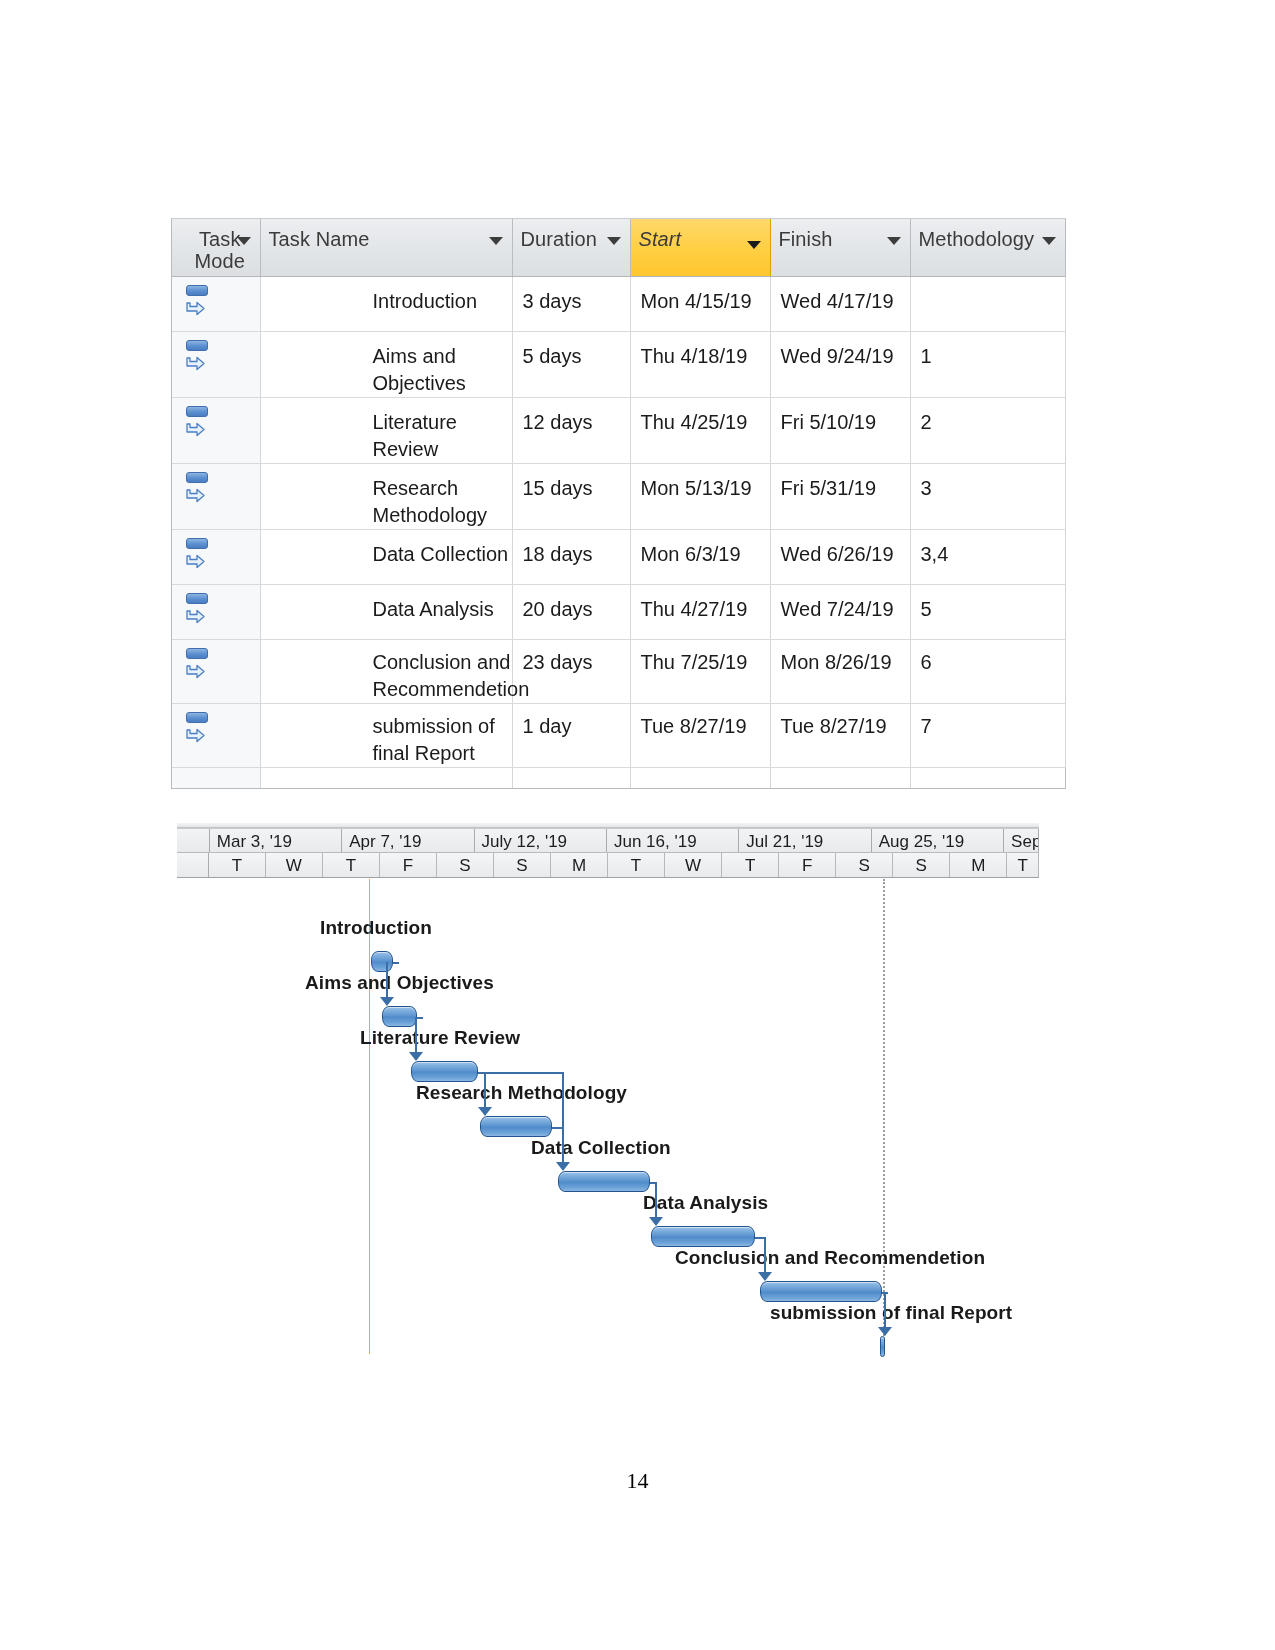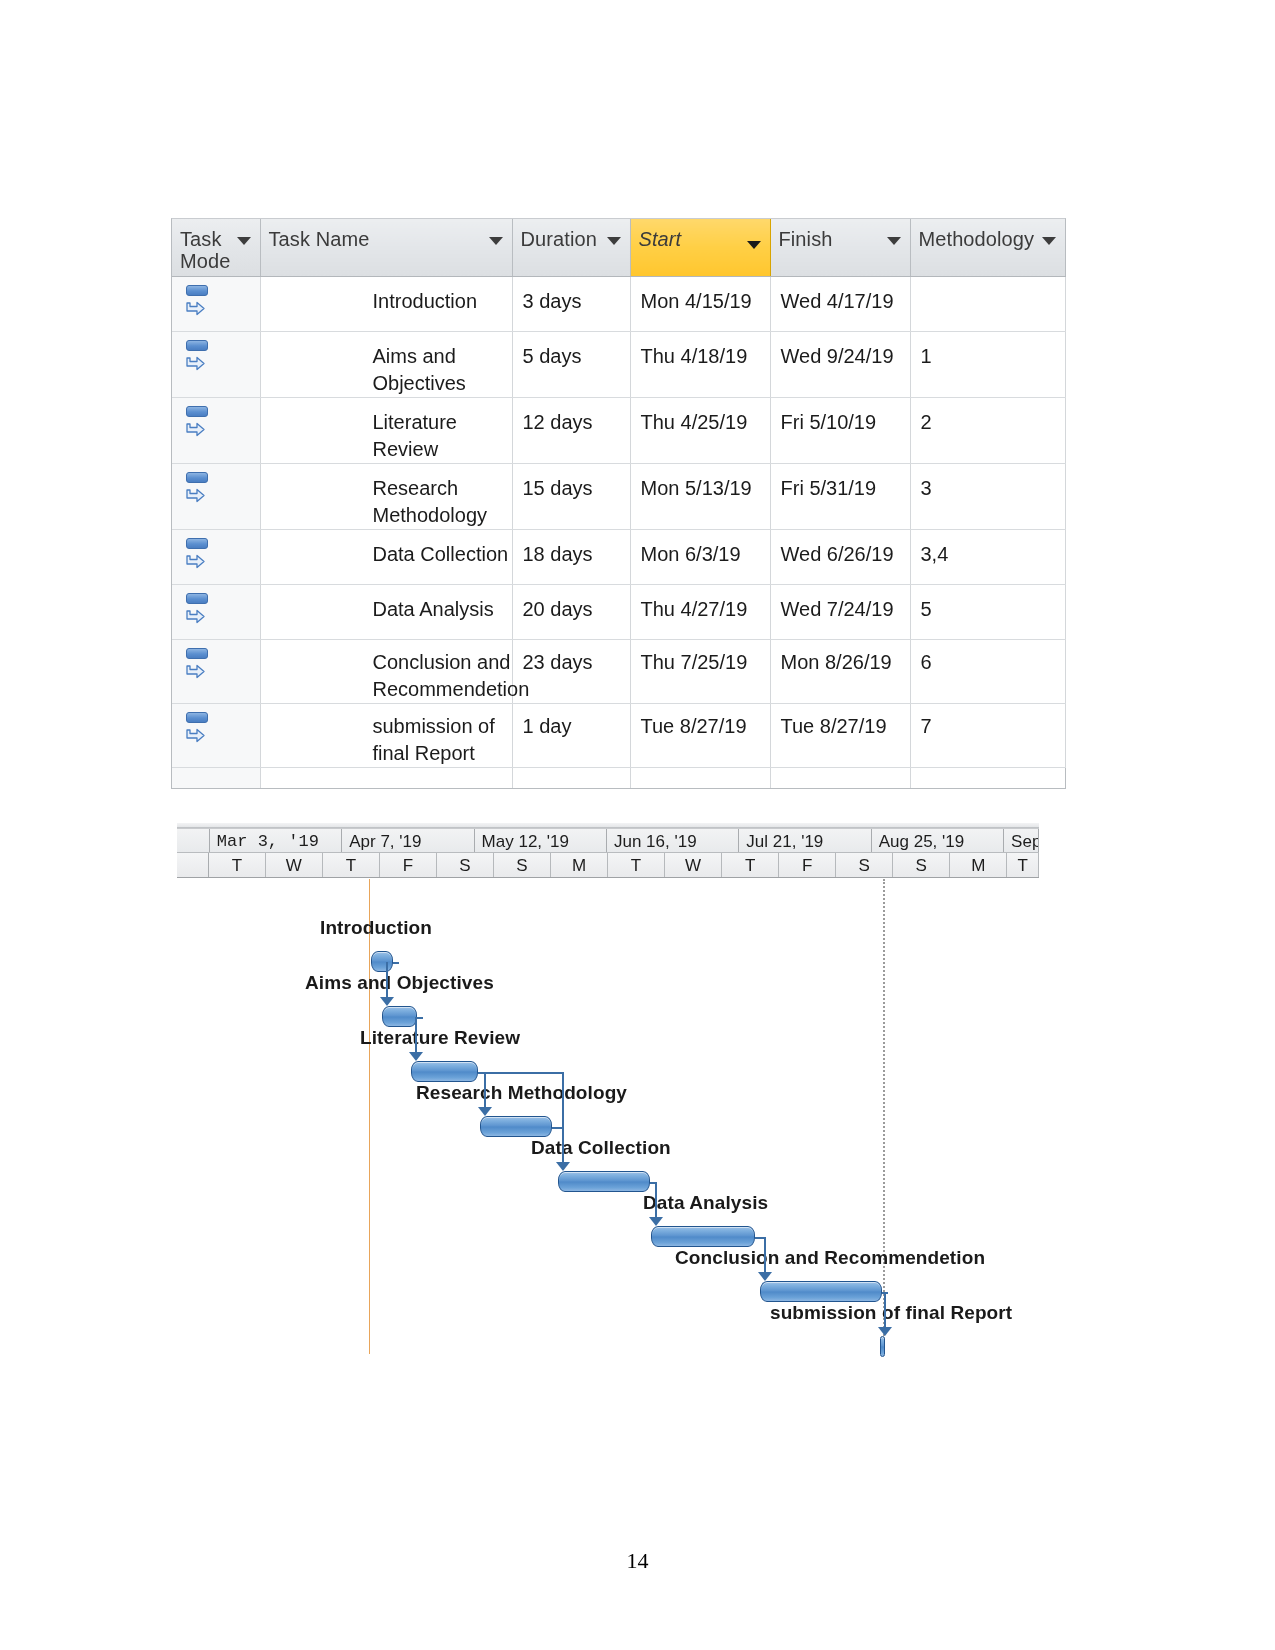--- a/index.html
+++ b/index.html
@@ -54,21 +54,21 @@
     font-style: italic;
   }
   .hdr-label {
     display: block;
     font-size: 20px;
     color: #3b3b3b;
     padding: 9px 0 0 8px;
     line-height: 23px;
     letter-spacing: .1px;
   }
-  .hdr-label.two-line { line-height: 22px; }
+  .hdr-label.two-line { line-height: 22px; text-align: center; }
   .filter-arrow {
     position: absolute;
     right: 9px;
     top: 18px;
     width: 0; height: 0;
     border-left: 7px solid transparent;
     border-right: 7px solid transparent;
     border-top: 8px solid #3d3d3d;
   }
   .start-col .filter-arrow { top: 22px; border-top-color: #1b1b1b; }
@@ -205,21 +205,21 @@
     width: 0; height: 0;
     border-left: 7px solid transparent;
     border-right: 7px solid transparent;
     border-top: 9px solid #3b6ea5;
   }
 
   
   #page-number {
     position: absolute;
     left: 0; right: 0;
-    top: 1548px;
+    top: 1468px;
     text-align: center;
     font-family: "Liberation Serif", serif;
     font-size: 22px;
     color: #000;
   }
 </style>
 </head>
 <body>
 
 <div id="task-table">
@@ -470,23 +470,23 @@
           <td style="border-right:none"></td>
         </tr>
       </tbody>
   </table>
 </div>
 
 <div id="gantt">
   <div class="tl-top-rule"></div>
   <div class="tl-months" id="tl-months">
       <div class="tl-left-stub"></div>
-      <div class="mcell" style="width: 133px; font-family: Liberation Mono, monospace;">Mar 3, '19</div>
+      <div class="mcell" style="width: 133px;">Mar 3, '19</div>
       <div class="mcell" style="width: 133px;">Apr 7, '19</div>
-      <div class="mcell" style="width: 133px;">May 12, '19</div>
+      <div class="mcell" style="width: 133px;">July 12, '19</div>
       <div class="mcell" style="width: 133px;">Jun 16, '19</div>
       <div class="mcell" style="width: 133px;">Jul 21, '19</div>
       <div class="mcell" style="width: 133px;">Aug 25, '19</div>
       <div class="mcell" style="width: 35px;">Sep</div>
     </div>
   <div class="tl-days" id="tl-days">
       <div class="tl-left-stub"></div>
       <div class="dcell" style="width: 59.2px;">T</div>
       <div class="dcell" style="width: 59.2px;">W</div>
       <div class="dcell" style="width: 59.2px;">T</div>

